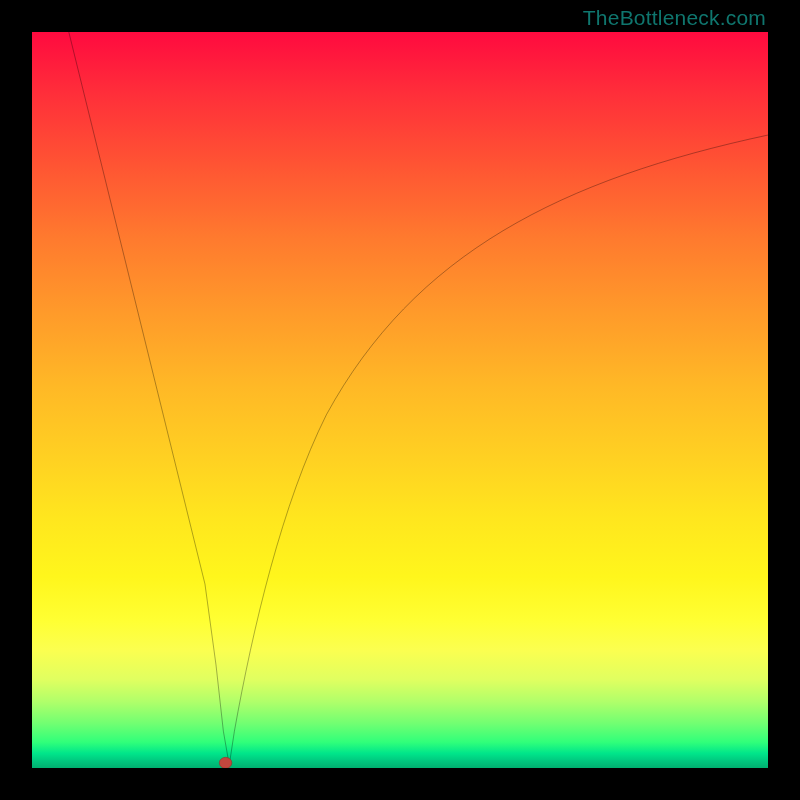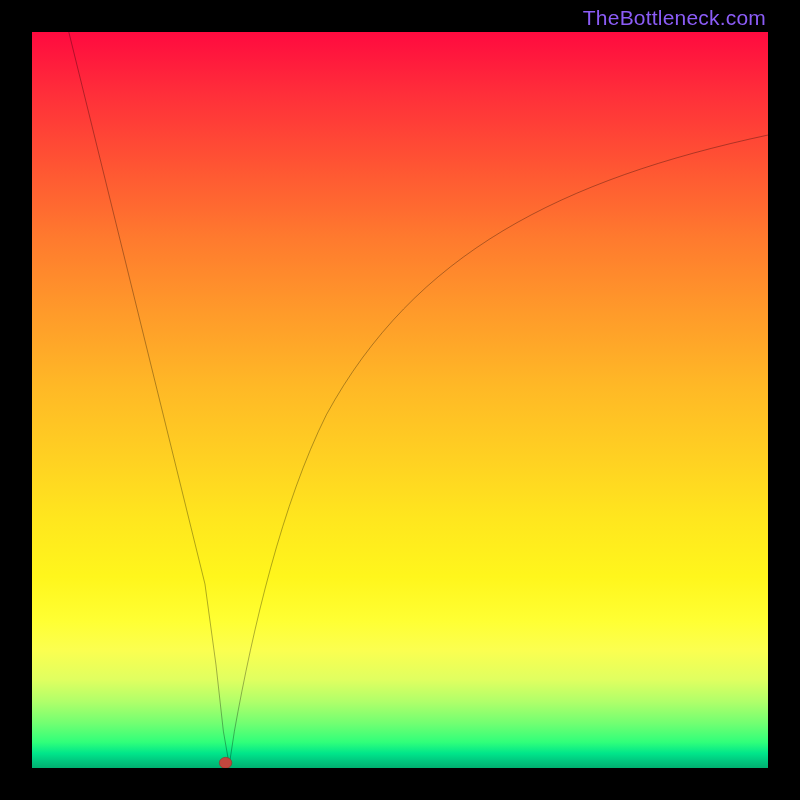--- a/index.html
+++ b/index.html
@@ -55,21 +55,21 @@
   .curve-svg {
     position: absolute;
     top: 0; left: 0;
     width: 736px;
     height: 736px;
   }
   .attribution {
     position: absolute;
     top: 6px;
     right: 34px;
-    color: #8b5cf6;
+    color: #0f766e;
     font-size: 21px;
     font-weight: 400;
     letter-spacing: 0.2px;
   }
 </style>
 </head>
 <body>
 
 <div class="frame">
 

